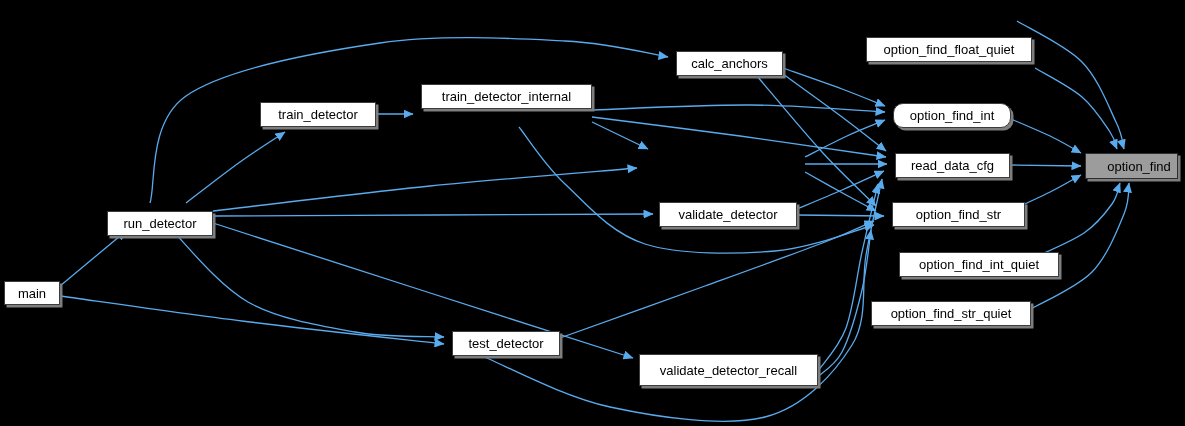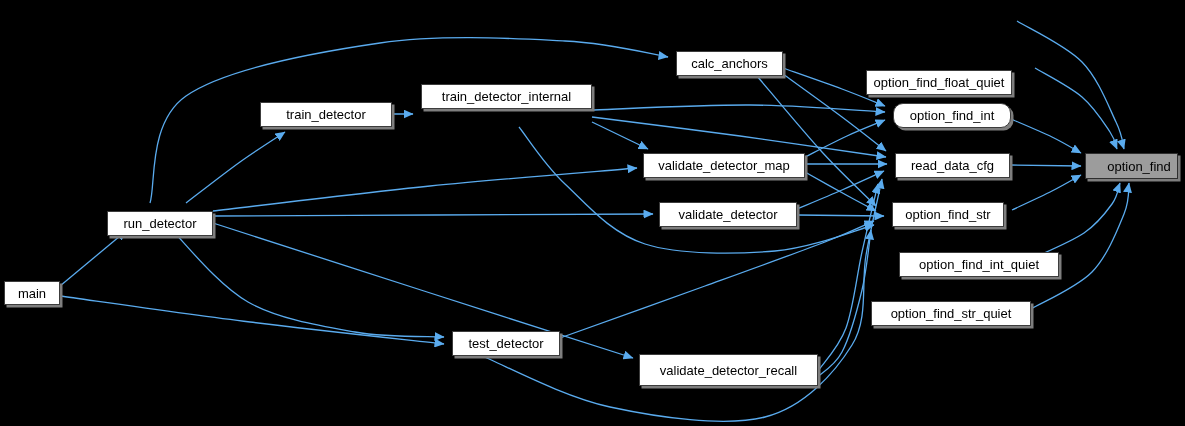--- a/index.html
+++ b/index.html
@@ -83,51 +83,48 @@
       <path d="M1012,210 C1018.6666666666666,206.83333333333334 1040.5,196.83333333333334 1052,191 C1063.5,185.16666666666666 1076.1666666666667,177.66666666666666 1081,175" fill="none" stroke="#5aabee" stroke-width="1.3" marker-end="url(#arrow)"></path>
       <path d="M1031,259 C1039.8333333333333,254.66666666666666 1070.5,242.16666666666666 1084,233 C1097.5,223.83333333333334 1106,212.33333333333334 1112,204 C1118,195.66666666666666 1118.6666666666667,186.5 1120,183" fill="none" stroke="#5aabee" stroke-width="1.3" marker-end="url(#arrow)"></path>
       <path d="M1031,309 C1041.1666666666667,302.8333333333333 1076.5,287.8333333333333 1092,272 C1107.5,256.1666666666667 1117.8333333333333,228.83333333333334 1124,214 C1130.1666666666667,199.16666666666666 1128.1666666666667,188.16666666666666 1129,183" fill="none" stroke="#5aabee" stroke-width="1.3" marker-end="url(#arrow)"></path>
     </svg>
 <div class="node" style="left: 4px; top: 281px; width: 56px; height: 24px;">
       <span>main</span>
     </div>
     <div class="node" style="left: 107px; top: 211px; width: 106px; height: 25px;">
       <span>run_detector</span>
     </div>
-    <div class="node" style="left: 260px; top: 102px; width: 132px; height: 25px;">
+    <div class="node" style="left: 260px; top: 102px; width: 116px; height: 25px;">
       <span>train_detector</span>
     </div>
     <div class="node" style="left: 421px; top: 84px; width: 171px; height: 25px;">
       <span>train_detector_internal</span>
     </div>
     <div class="node" style="left: 676px; top: 51px; width: 107px; height: 25px;">
       <span>calc_anchors</span>
-    </div>
-    <div class="node" style="left: 643px; top: 153px; width: 162px; height: 25px;">
-      <span>validate_detector_map</span>
     </div>
     <div class="node" style="left: 659px; top: 202px; width: 138px; height: 25px;">
       <span>validate_detector</span>
     </div>
     <div class="node" style="left: 452px; top: 331px; width: 108px; height: 25px;">
       <span>test_detector</span>
     </div>
     <div class="node" style="left: 639px; top: 354px; width: 179px; height: 32px;">
       <span>validate_detector_recall</span>
     </div>
-    <div class="node" style="left: 866px; top: 70px; width: 146px; height: 25px;">
+    <div class="node" style="left: 866px; top: 37px; width: 166px; height: 25px;">
       <span>option_find_float_quiet</span>
     </div>
     <div class="node" style="left: 893px; top: 103px; width: 118px; height: 25px; border-radius: 10px;">
       <span>option_find_int</span>
     </div>
     <div class="node" style="left: 895px; top: 153px; width: 115px; height: 25px;">
       <span>read_data_cfg</span>
     </div>
-    <div class="node" style="left: 892px; top: 202px; width: 112px; height: 25px;">
+    <div class="node" style="left: 892px; top: 202px; width: 133px; height: 25px;">
       <span>option_find_str</span>
     </div>
     <div class="node" style="left: 871px; top: 252px; width: 160px; height: 25px; margin-left: 28px;">
       <span>option_find_int_quiet</span>
     </div>
     <div class="node" style="left: 871px; top: 301px; width: 160px; height: 25px;">
       <span>option_find_str_quiet</span>
     </div>
     <div class="node highlighted" style="left: 1085px; top: 153px; width: 93px; height: 26px; padding-left: 15px;">
       <span>option_find</span>

